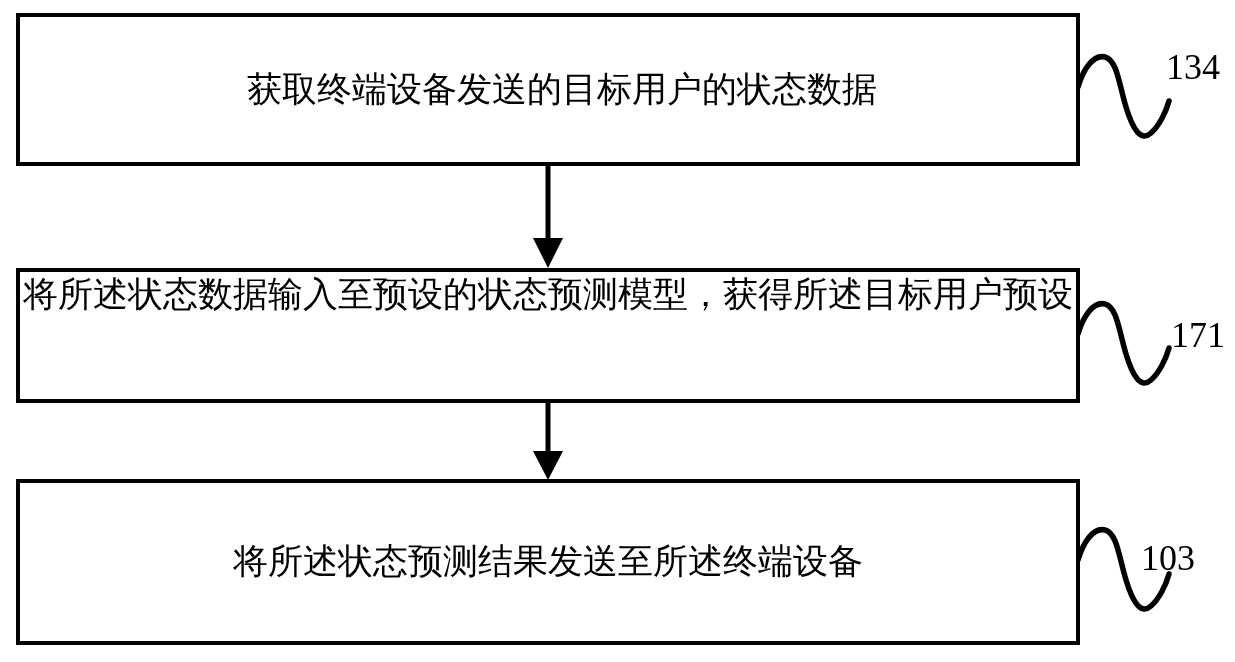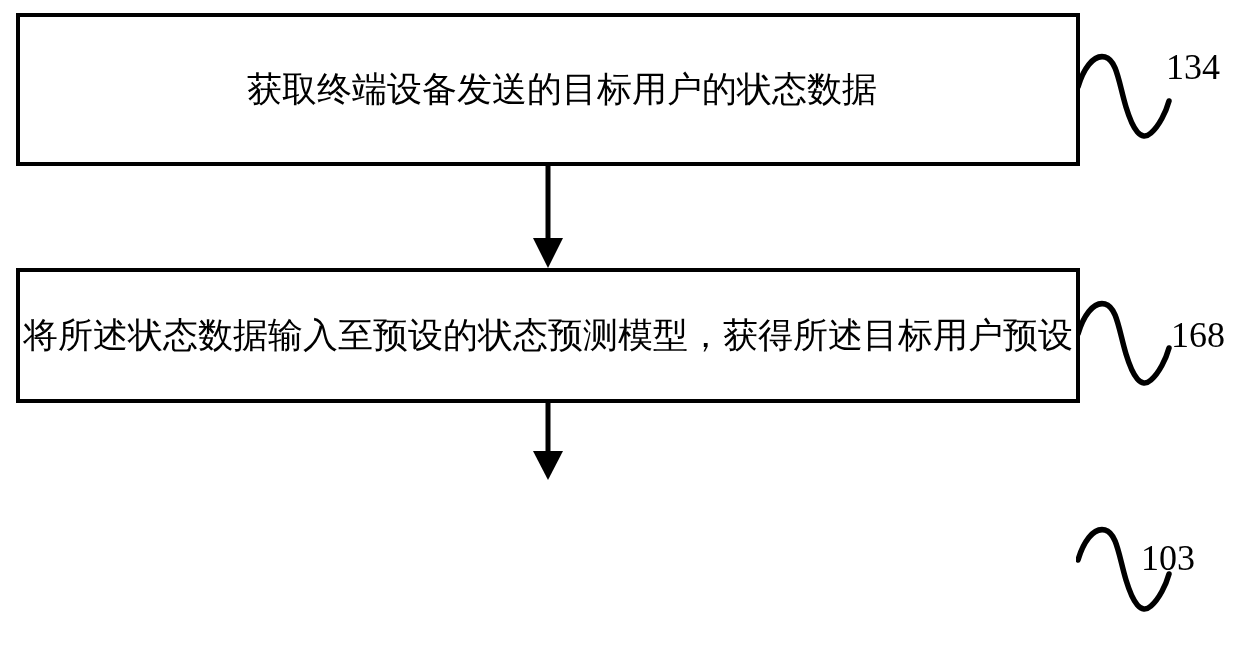--- a/index.html
+++ b/index.html
@@ -22,21 +22,21 @@
     width: 1064px;
     border: 4px solid #000000;
     box-sizing: border-box;
     background: #ffffff;
     display: flex;
     flex-direction: column;
     justify-content: center;
     align-items: center;
   }
   .box1 { top: 13px;  height: 153px; padding-left: 28px; }
-  .box2 { top: 268px; height: 135px; }
+  .box2 { top: 268px; height: 135px; justify-content: space-between; }
   .box3 { top: 479px; height: 166px; }
   .box-text {
     font-size: 35px;
     line-height: 46px;
     white-space: nowrap;
     text-align: center;
     letter-spacing: 0px;
   }
   .arrow {
     position: absolute;
@@ -79,29 +79,32 @@
 
   <div class="step-box box2">
     <div class="box-text">将所述状态数据输入至预设的状态预测模型，获得所述目标用户预设</div>
   </div>
 
   <svg class="arrow arrow2" viewBox="0 0 34 79" xmlns="http://www.w3.org/2000/svg">
     <line x1="17" y1="0" x2="17" y2="52" stroke="#000000" stroke-width="5"></line>
     <polygon points="2,50 32,50 17,79" fill="#000000"></polygon>
   </svg>
 
+  <div class="step-box box3">
+    <div class="box-text">将所述状态预测结果发送至所述终端设备</div>
+  </div>
 
   <svg class="wave wave1" viewBox="0 0 96 95" xmlns="http://www.w3.org/2000/svg">
     <path d="M 2 37 C 7 20, 17 4, 29 7 C 41 10, 43 34, 50 57 C 57 80, 65 92, 75 83 C 83 76, 90 62, 93 51" fill="none" stroke="#000000" stroke-width="5.5" stroke-linecap="round"></path>
   </svg>
   <div class="ref-label label1">134</div>
 
   <svg class="wave wave2" viewBox="0 0 96 95" xmlns="http://www.w3.org/2000/svg">
     <path d="M 2 37 C 7 20, 17 4, 29 7 C 41 10, 43 34, 50 57 C 57 80, 65 92, 75 83 C 83 76, 90 62, 93 51" fill="none" stroke="#000000" stroke-width="5.5" stroke-linecap="round"></path>
   </svg>
-  <div class="ref-label label2">168</div>
+  <div class="ref-label label2">171</div>
 
   <svg class="wave wave3" viewBox="0 0 96 95" xmlns="http://www.w3.org/2000/svg">
     <path d="M 2 37 C 7 20, 17 4, 29 7 C 41 10, 43 34, 50 57 C 57 80, 65 92, 75 83 C 83 76, 90 62, 93 51" fill="none" stroke="#000000" stroke-width="5.5" stroke-linecap="round"></path>
   </svg>
   <div class="ref-label label3">103</div>
 
 </div>
 
 </body></html>

